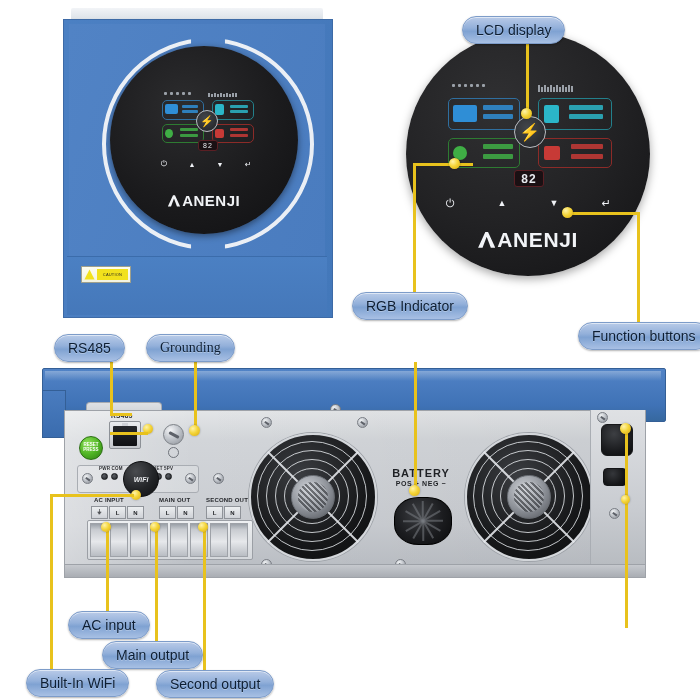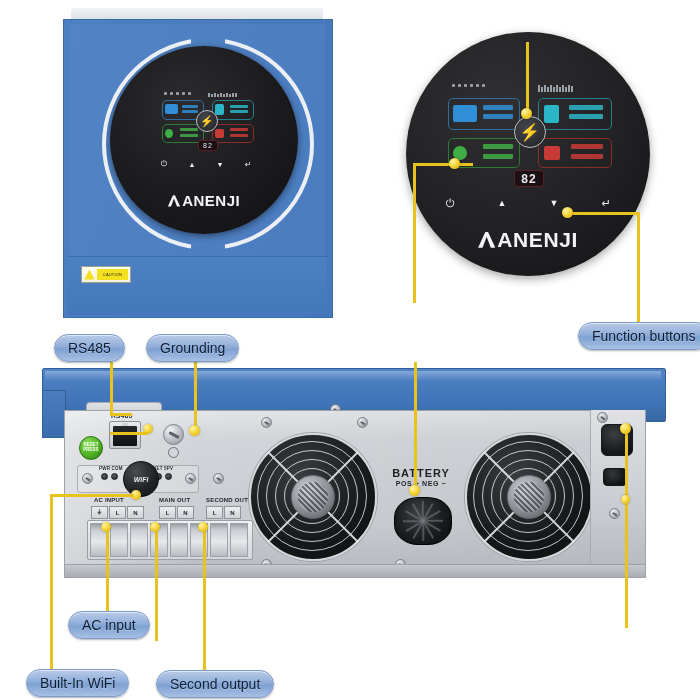--- a/index.html
+++ b/index.html
@@ -501,30 +501,33 @@
   <div class="lead v" style="left:155px;top:527px;height:114px;"></div>
   <div class="dot" style="left:150px;top:522px;width:10px;height:10px;"></div>
 
   <div class="lead v" style="left:203px;top:527px;height:146px;"></div>
   <div class="dot" style="left:198px;top:522px;width:10px;height:10px;"></div>
 
   <div class="lead v" style="left:625px;top:428px;height:200px;"></div>
   <div class="dot" style="left:620px;top:423px;width:11px;height:11px;"></div>
   <div class="dot" style="left:621px;top:495px;width:9px;height:9px;"></div>
 
-
+  <div class="pill" style="left:462px;top:16px;">LCD display</div>
+
+  <div class="pill" style="left:352px;top:292px;">RGB Indicator</div>
 
   <div class="pill" style="left:578px;top:322px;">Function buttons</div>
 
   <div class="pill" style="left:54px;top:334px;">RS485</div>
 
-  <div class="pill" style="left:146px;top:334px;">Grounding</div>
+  <div class="pill" style="left:146px;top:334px;font-family:Liberation Serif, serif;">Grounding</div>
 
 
   <div class="pill" style="left:68px;top:611px;">AC input</div>
 
+  <div class="pill" style="left:102px;top:641px;">Main output</div>
 
   <div class="pill" style="left:26px;top:669px;">Built-In WiFi</div>
 
   <div class="pill" style="left:156px;top:670px;">Second output</div>
 
 
 </div>
 
 </body></html>

